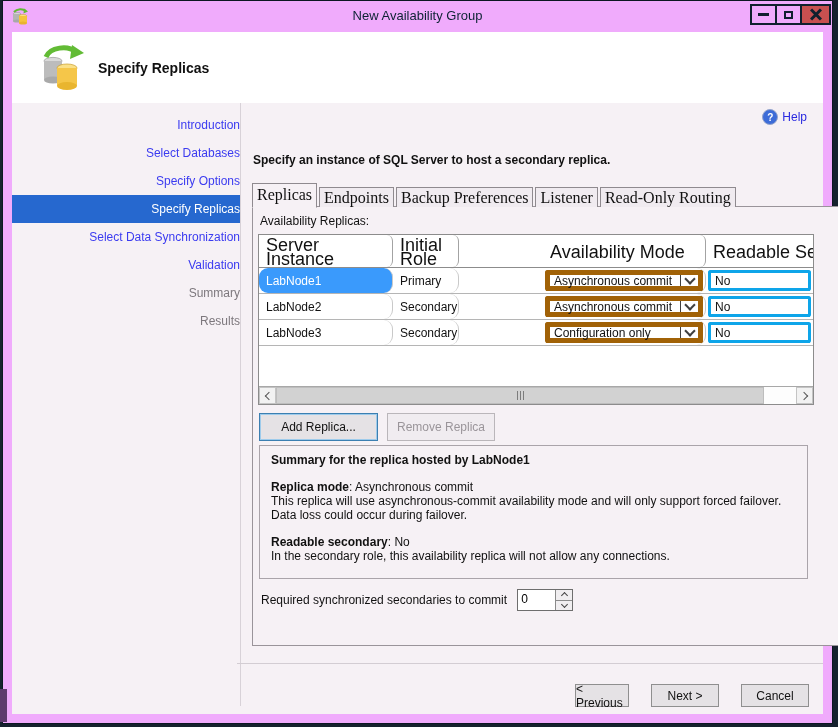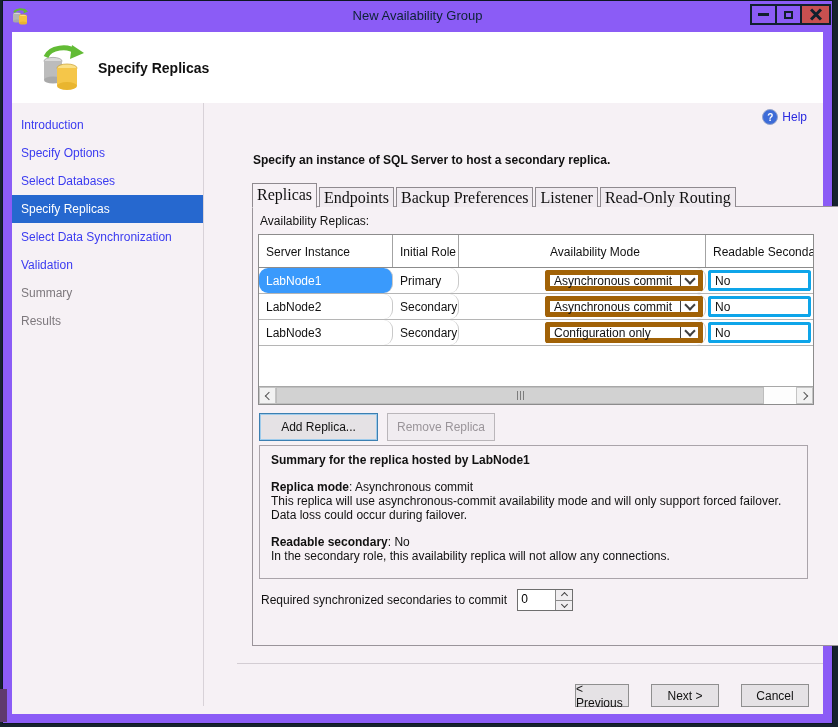--- a/index.html
+++ b/index.html
@@ -3,21 +3,21 @@
 <meta charset="utf-8">
 <style>
   html,body{margin:0;padding:0;}
   body{width:838px;height:727px;position:relative;overflow:hidden;
        font-family:"Liberation Sans","DejaVu Sans",sans-serif;
        background:#16222e;}
   .purple-patch{position:absolute;left:0;top:689px;width:7px;height:33px;background:#5f3a6e;z-index:6;}
 
   
   .window{position:absolute;left:2px;top:0;width:831px;height:724px;
-          background:#8b5cf6;border:1px solid #0d1723;box-sizing:border-box;z-index:2;}
+          background:#f0abfc;border:1px solid #0d1723;box-sizing:border-box;z-index:2;}
   .titlebar{position:absolute;left:0;top:0;right:0;height:31px;}
   .titlebar-title{position:absolute;left:0;right:0;top:7px;text-align:center;
           font-size:13px;color:#0c2233;}
   .app-icon{position:absolute;left:8px;top:7px;width:18px;height:17px;}
   .win-controls{position:absolute;top:3px;right:1px;display:flex;}
   .win-btn{width:27px;height:21px;border:2px solid #10202e;margin-left:-2px;
            display:flex;align-items:center;justify-content:center;box-sizing:border-box;background:transparent;}
   .win-btn.close{width:31px;background:#c75050;}
   .glyph-min{width:11px;height:3px;background:#10202e;}
   .glyph-max{width:9px;height:8px;border:2px solid #10202e;box-sizing:border-box;background:transparent;}
@@ -26,22 +26,22 @@
   .glyph-x::before{transform:rotate(45deg);}
   .glyph-x::after{transform:rotate(-45deg);}
 
   
   .pane{position:absolute;left:9px;top:31px;width:811px;height:682px;background:#f6f1f5;}
   .wiz-header{position:absolute;left:0;top:0;right:0;height:71px;background:#ffffff;}
   .wiz-header-icon{position:absolute;left:27px;top:12px;}
   .wiz-header-title{position:absolute;left:86px;top:28px;font-size:14px;font-weight:bold;color:#111;}
 
   
-  .sidebar{position:absolute;left:0;top:71px;bottom:8px;width:192px;border-right:1px solid #d8d2d8;
-           box-sizing:border-box;padding-top:8px;}
+  .sidebar{position:absolute;left:0;top:71px;bottom:8px;width:229px;border-right:1px solid #d8d2d8;
+           box-sizing:border-box;padding-top:8px;text-align:right;}
   .nav-item{height:28px;line-height:28px;padding-left:9px;font-size:12px;color:#3b3bf0;cursor:pointer;}
   .nav-item.active{background:#2668cf;color:#ffffff;}
   .nav-item.disabled{color:#7d787d;cursor:default;}
 
   
   .contentcol{position:absolute;left:225px;top:71px;right:0;bottom:0;}
   .help-link{position:absolute;top:6px;right:16px;display:flex;align-items:center;font-size:12px;color:#2a2ae0;cursor:pointer;}
   .help-icon{width:14px;height:14px;border-radius:50%;background:#3d6cd8;border:1px solid #96a6cc;
              color:#fff;font-size:10px;font-weight:bold;display:flex;align-items:center;justify-content:center;margin-right:4px;}
   .instruction{position:absolute;left:16px;top:50px;font-size:12px;font-weight:bold;color:#111;}
@@ -52,22 +52,22 @@
   .tab.active{background:#f6f1f5;height:23px;line-height:22px;margin-bottom:-1px;border-bottom:1px solid #f6f1f5;}
 
   .tabpage{position:absolute;left:15px;top:103px;width:643px;height:440px;border:1px solid #9a949a;
            box-sizing:border-box;background:#f6f1f5;}
   .grid-label{position:absolute;left:7px;top:7px;font-size:12px;color:#111;}
 
   
   .grid{position:absolute;left:5px;top:27px;width:556px;height:171px;border:1px solid #8c8c8c;
         box-sizing:border-box;background:#ffffff;display:flex;flex-direction:column;}
   .g-head{display:flex;height:32px;background:#ffffff;border-bottom:1px solid #8c8c8c;}
-  .g-hcell{border-right:1px solid #a3a3a3;box-sizing:border-box;font-size:12px;color:#111;
-           padding:1px 0 0 7px;display:flex;align-items:center;line-height:14px;overflow:hidden;white-space:normal;}
+  .g-hcell{border-right:1px solid #a3a3a3;box-sizing:border-box;font-size:18px;color:#111;
+           padding:1px 0 0 7px;display:flex;align-items:center;line-height:14px;overflow:hidden;white-space:normal;border-radius:6px;}
   .g-hcell.c4{white-space:nowrap;border-right:none;}
   .g-row{display:flex;height:25px;border-bottom:1px solid #b5b5b5;background:#fff;}
   .g-cell{border-right:1px solid #c9c9c9;box-sizing:border-box;font-size:12px;color:#111;
           display:flex;align-items:center;padding-left:7px;overflow:hidden;white-space:nowrap;border-radius:9px;}
   .g-cell.c4{border-right:none;padding-left:0;}
   .g-cell.c3{padding-left:0;}
   .c0{width:134px;} .c1{width:66px;} .c2{width:84px;margin-top:48px;} .c3{width:163px;} .c4{flex:1;}
   .g-cell.sel{background:#3a9afc;color:#ffffff;}
   .combo{flex:1;height:21px;margin:0 2px;border:5px solid #a16207;background:#fff;
          display:flex;align-items:center;box-sizing:border-box;cursor:pointer;}
@@ -168,22 +168,22 @@
         <rect x="18" y="24" width="20" height="18" fill="#f5c649"></rect>
         <ellipse cx="28" cy="42" rx="10" ry="4" fill="#e9b52f"></ellipse>
         <path d="M7 13 C11 3, 29 1, 37 8" stroke="#62bb35" stroke-width="5" fill="none"></path>
         <polygon points="33,1 45,9 31,15" fill="#62bb35"></polygon>
       </svg>
       <div class="wiz-header-title">Specify Replicas</div>
     </div>
 
     <div class="sidebar">
       <div class="nav-item">Introduction</div>
+      <div class="nav-item">Select Databases</div>
       <div class="nav-item">Specify Options</div>
-      <div class="nav-item">Select Databases</div>
       <div class="nav-item active">Specify Replicas</div>
       <div class="nav-item">Select Data Synchronization</div>
       <div class="nav-item">Validation</div>
       <div class="nav-item disabled">Summary</div>
       <div class="nav-item disabled">Results</div>
     </div>
 
     <div class="contentcol">
 
       <div class="help-link">

